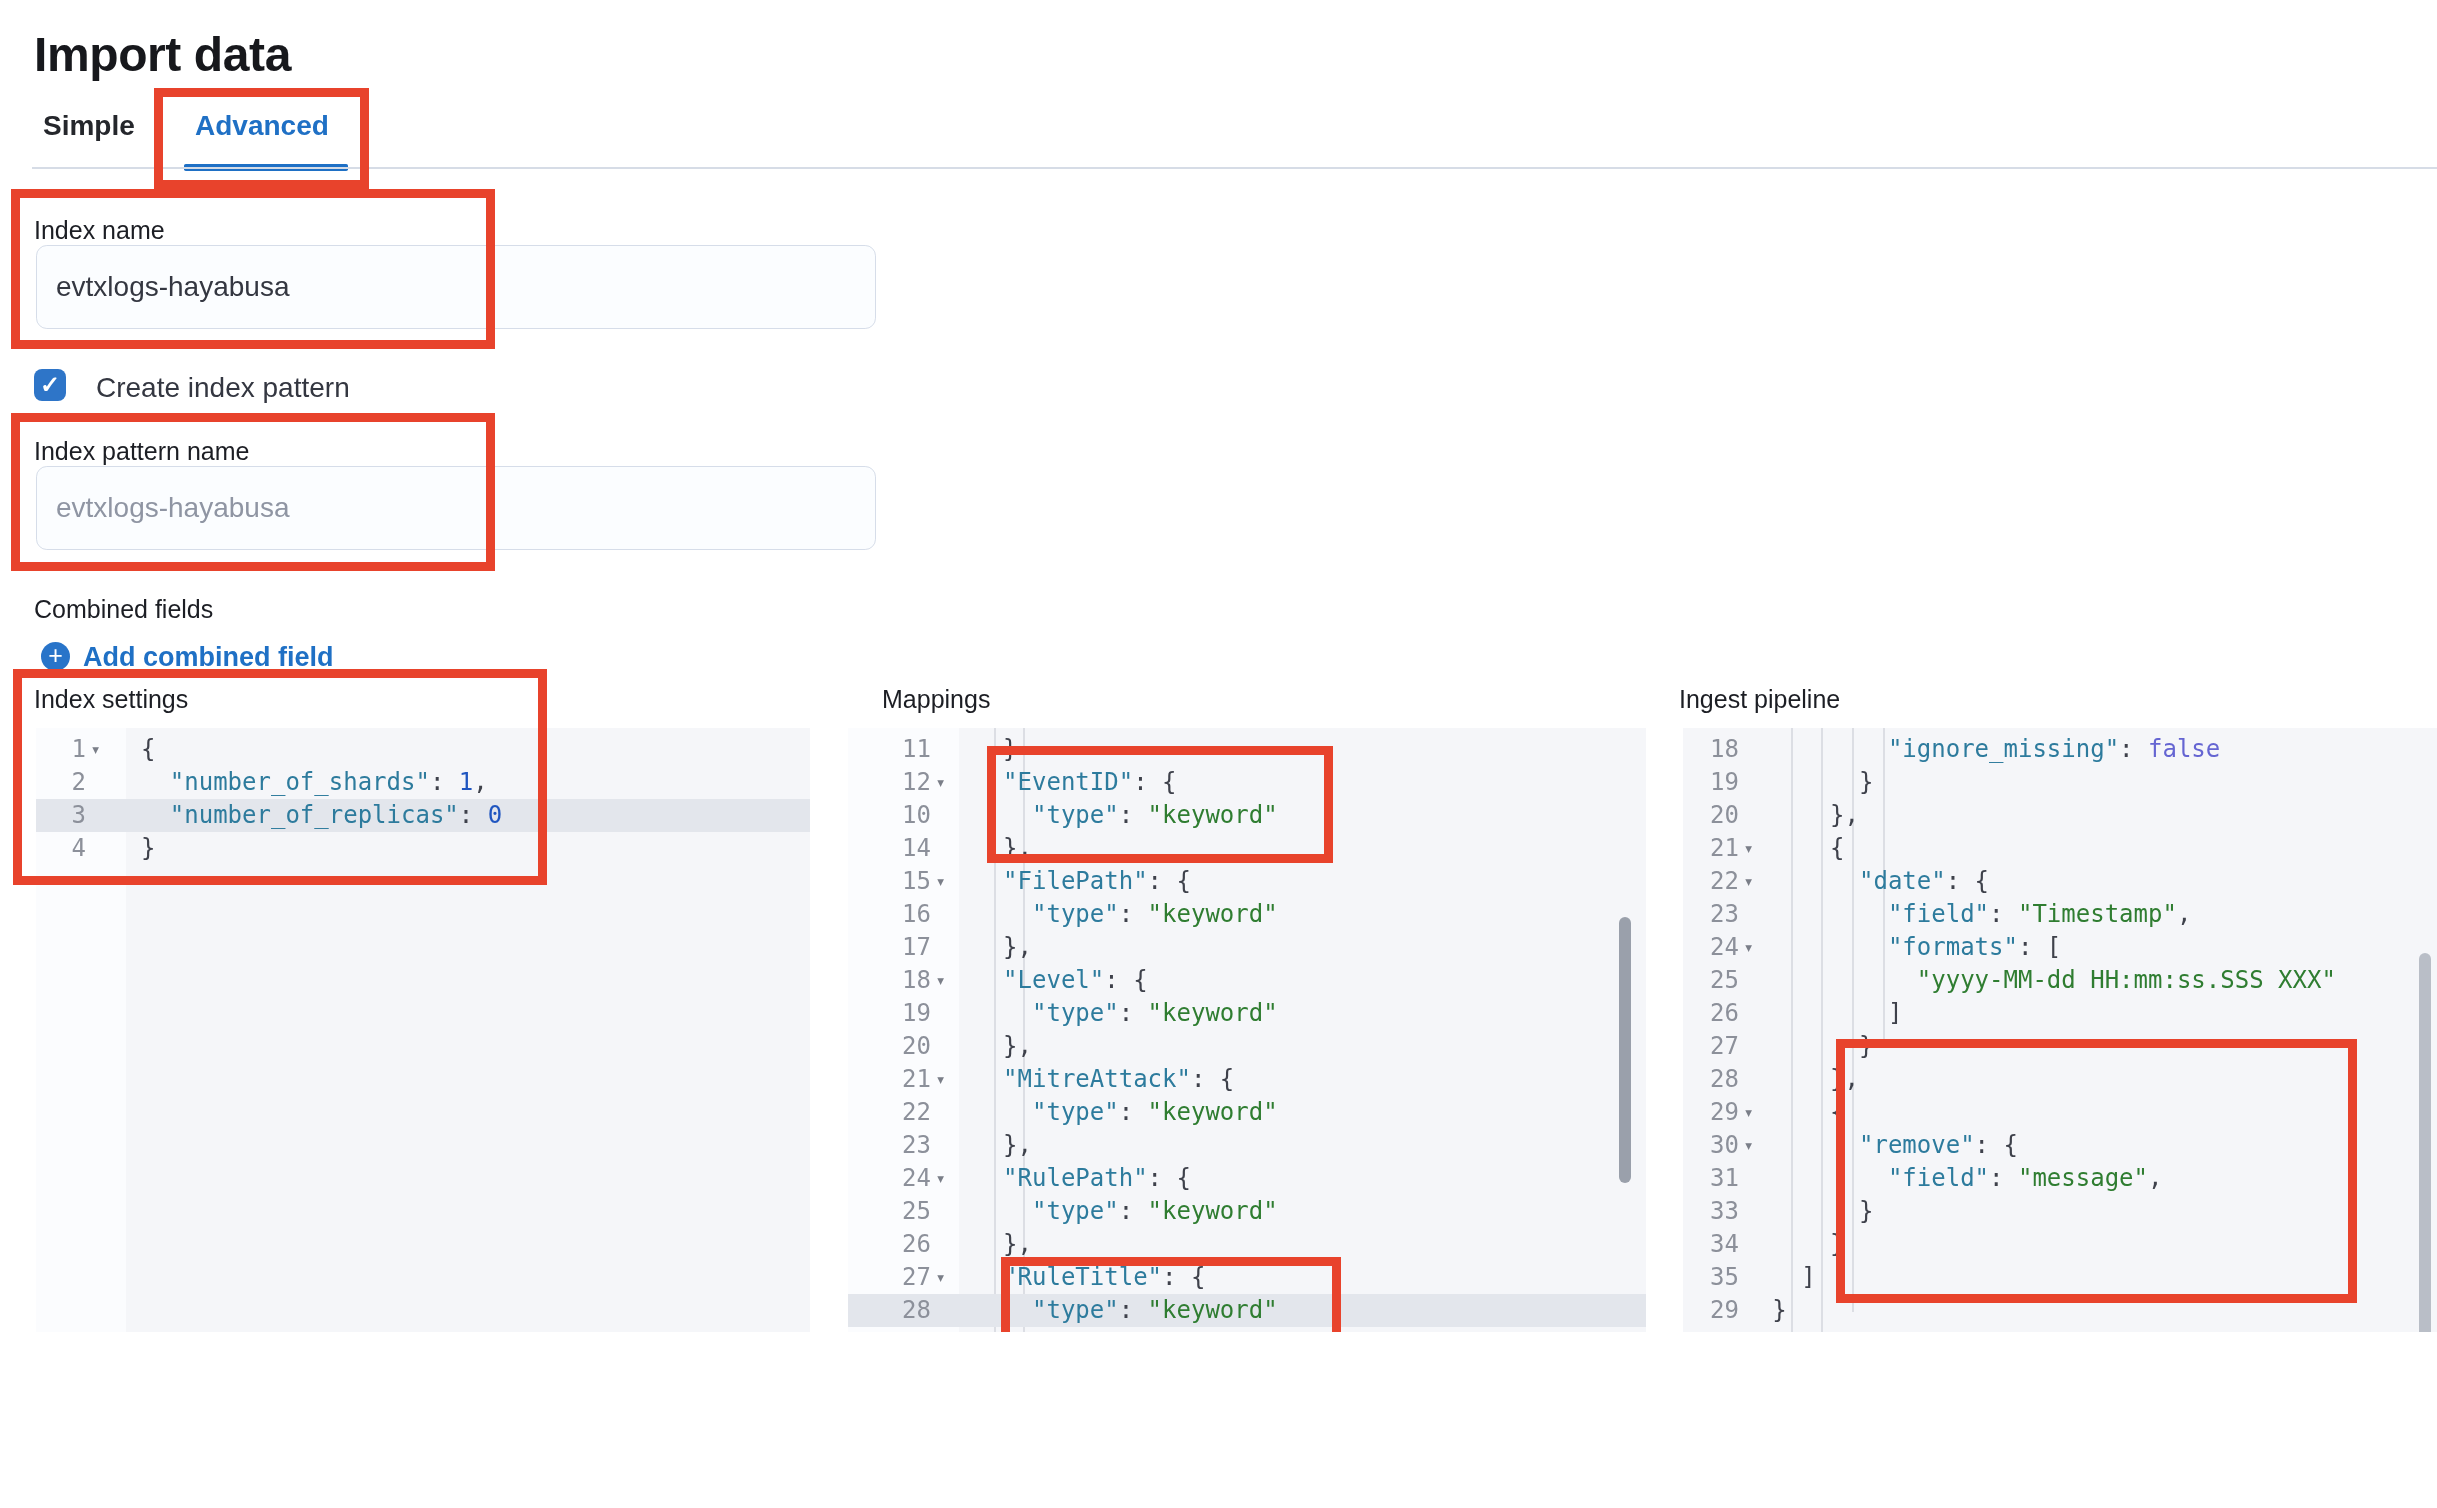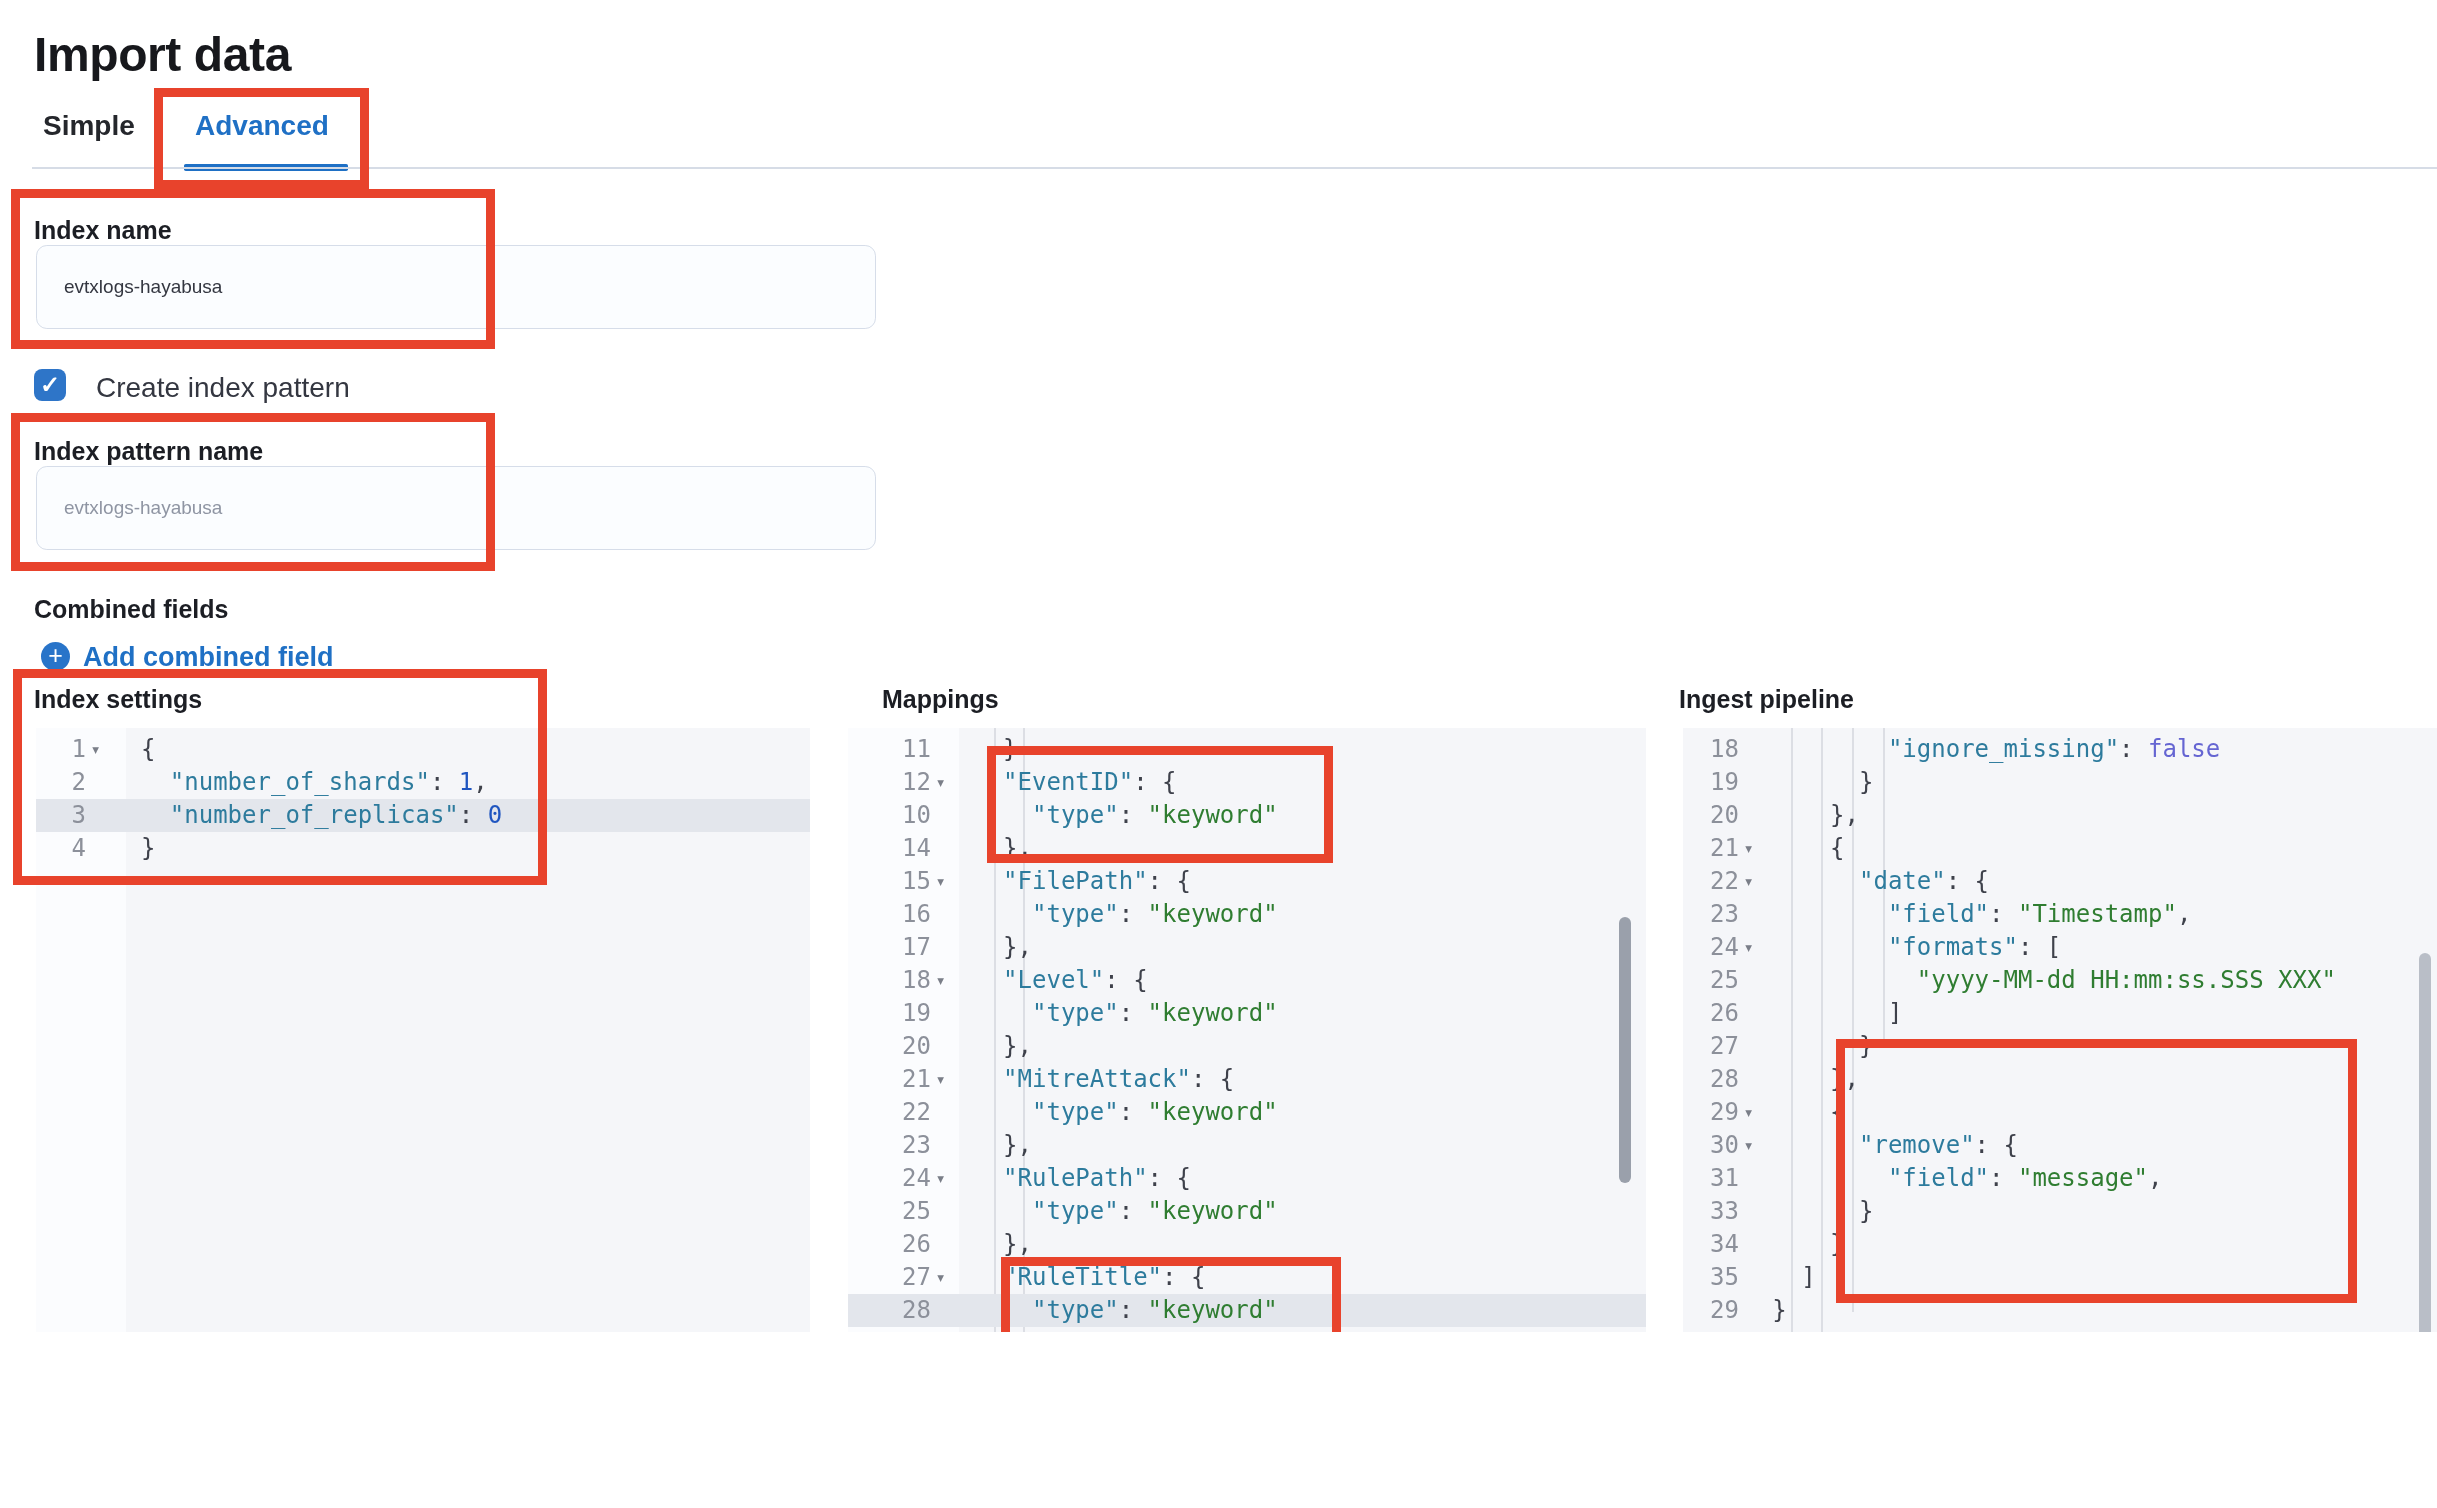--- a/index.html
+++ b/index.html
@@ -8,31 +8,31 @@
   .abs{position:absolute;}
 
   #page-title{left:34px;top:27px;font-size:48px;font-weight:700;color:#17181c;letter-spacing:-0.4px;}
 
   .tab{top:110px;font-size:28px;font-weight:700;cursor:pointer;}
   #tab-simple{left:43px;color:#25272c;}
   #tab-advanced{left:195px;color:#1f70c5;}
   #tab-underline{left:184px;top:164px;width:164px;height:7.2px;background:#1f70c5;border-radius:1.8px;}
   #tab-divider{left:32px;top:167px;width:2405px;height:1.8px;background:#d6dce6;}
 
-  .form-label{font-size:25px;font-weight:700;color:#1c1e24;}
+  .form-label{font-size:25px;font-weight:400;color:#1c1e24;}
   #label-index-name{left:34px;top:216px;}
   #label-index-pattern{left:34px;top:437px;}
   #label-combined{left:34px;top:595px;}
   #label-index-settings{left:34px;top:685px;}
   #label-mappings{left:882px;top:685px;}
   #label-ingest{left:1679px;top:685px;}
 
   .txt-input{position:absolute;left:36px;width:840px;height:84px;box-sizing:border-box;
-    background:#fbfdff;border:1.8px solid #d6dde9;border-radius:10.8px;font-size:19px;
-    font-family:"Liberation Sans",sans-serif;color:#343741;padding:0 27px;outline:none;}
+    background:#fbfdff;border:1.8px solid #d6dde9;border-radius:10.8px;font-size:28px;
+    font-family:"Liberation Sans",sans-serif;color:#343741;padding:0 19px;outline:none;}
   .txt-input::placeholder{color:#8f95a3;}
   #input-index-name{top:245px;}
   #input-index-pattern{top:466px;}
 
   #checkbox{left:34px;top:369px;width:32px;height:32px;background:#2e75c8;border-radius:8px;
     color:#ffffff;font-size:24px;font-weight:700;text-align:center;line-height:32px;cursor:pointer;}
   #label-checkbox{left:96px;top:372px;font-size:28px;color:#343741;}
 
   #add-icon{left:41px;top:642px;width:29px;height:29px;background:#2874c9;border-radius:50%;
     color:#fff;font-size:25px;line-height:27px;text-align:center;font-weight:400;cursor:pointer;}

